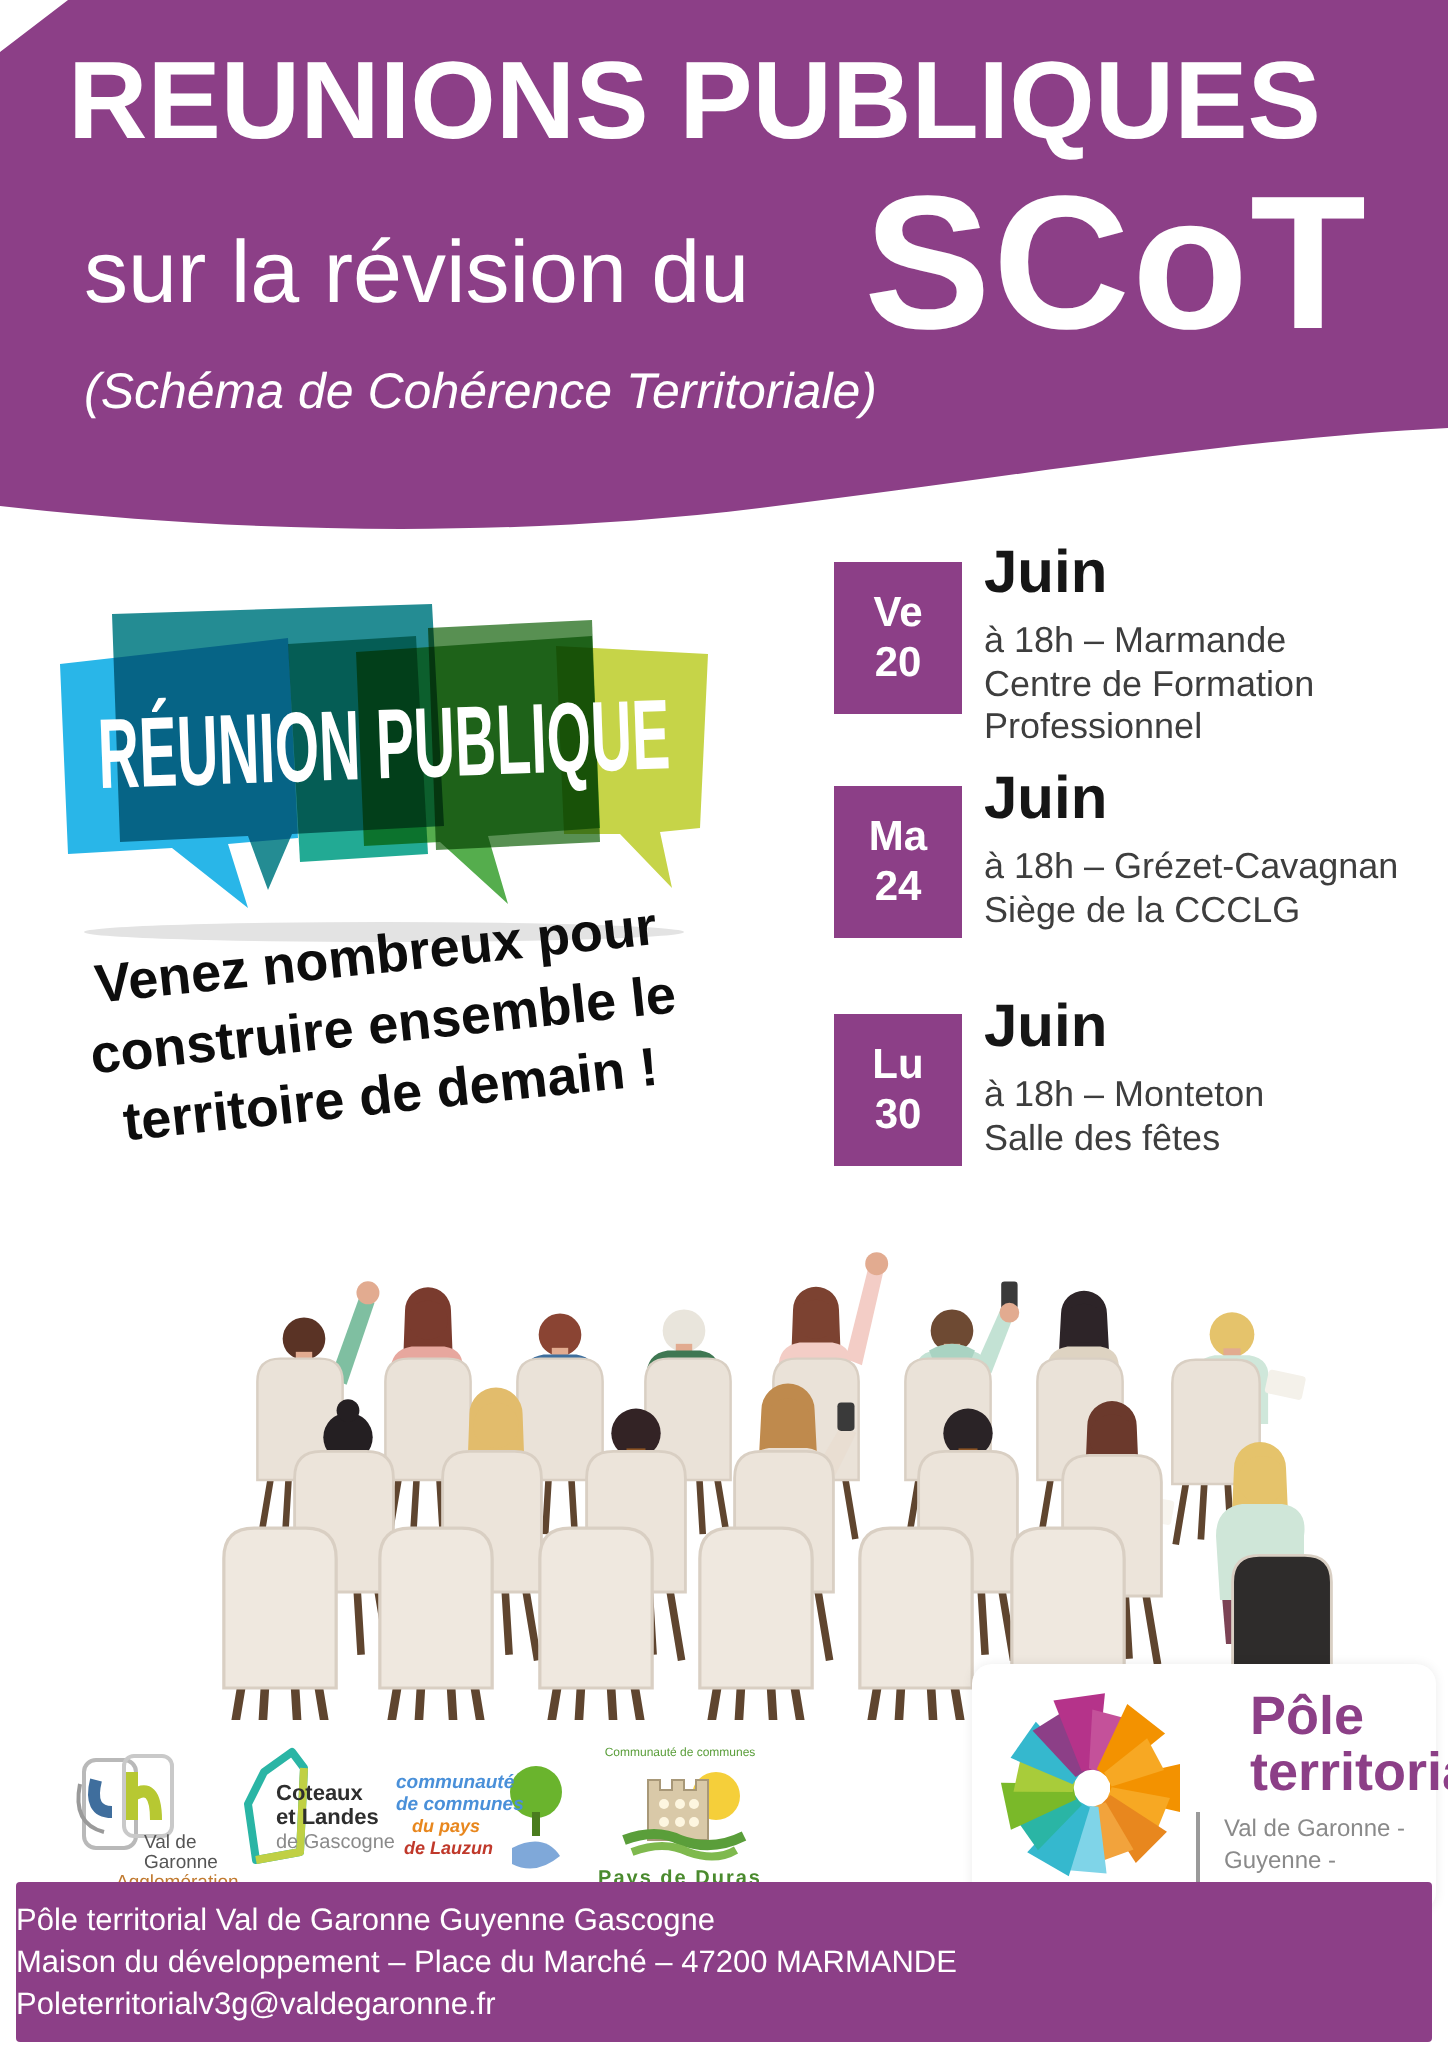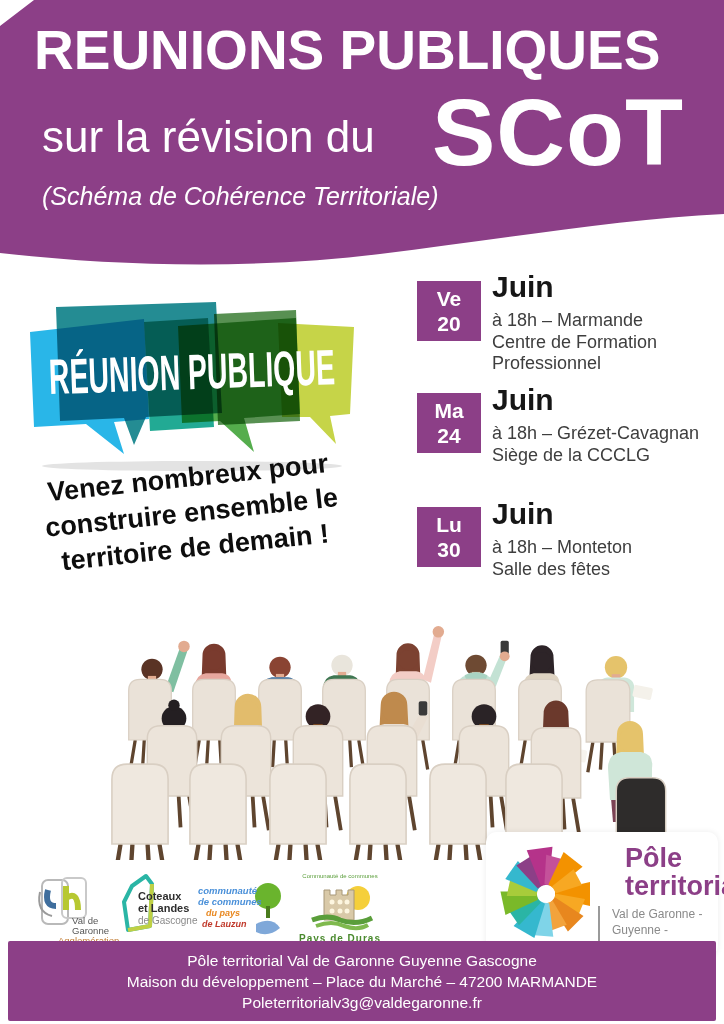--- a/index.html
+++ b/index.html
@@ -30,21 +30,21 @@
   .banner{position:absolute;left:24px;top:292px;width:336px;height:186px;}
   
   .slogan{
     position:absolute;left:22px;top:478px;width:330px;
     transform:rotate(-6deg);transform-origin:left top;
     color:#0d0d0d;font-size:27px;font-weight:800;line-height:35px;text-align:center;
     white-space:nowrap;
   }
   
   .event-badge{
-    position:absolute;left:417px;width:64px;height:60px;background:#8c3f87;
+    position:absolute;left:417px;width:64px;height:76px;background:#8c3f87;
     color:#ffffff;display:flex;flex-direction:column;align-items:center;justify-content:center;
     font-weight:700;font-size:21px;line-height:25px;
   }
   .event-detail{position:absolute;left:492px;width:230px;color:#3e3e3e;}
   .event-month{color:#161616;font-size:30px;font-weight:800;margin-bottom:6px;}
   .event-line{font-size:18px;line-height:21.5px;}
   
   .audience{position:absolute;left:56px;top:600px;}
   
   .logo{position:absolute;}
@@ -56,21 +56,21 @@
     position:absolute;left:112px;top:12px;color:#8c3f87;
     font-size:27px;font-weight:800;line-height:28px;margin-left:27px;
   }
   .pole-sub{
     position:absolute;left:112px;top:74px;padding-left:12px;border-left:2px solid #9a9a9a;
     color:#8a8a8a;font-size:12px;line-height:16px;
   }
   
   .footer{
     position:absolute;left:8px;top:941px;width:708px;height:80px;background:#8c3f87;
-    color:#ffffff;text-align:center;font-size:15.5px;line-height:21px;
+    color:#ffffff;text-align:left;font-size:15.5px;line-height:21px;
     display:flex;flex-direction:column;justify-content:center;border-radius:2px;
   }
 </style>
 </head>
 <body>
 
 <div class="poster">
 
   <svg class="hdr-svg" width="724" height="270" viewBox="0 0 724 270">
     <path d="M34,0 L724,0 L724,214 C620,219 510,238 380,254 C250,270 115,266 0,253 L0,26 Z" fill="#8c3f87"></path>

